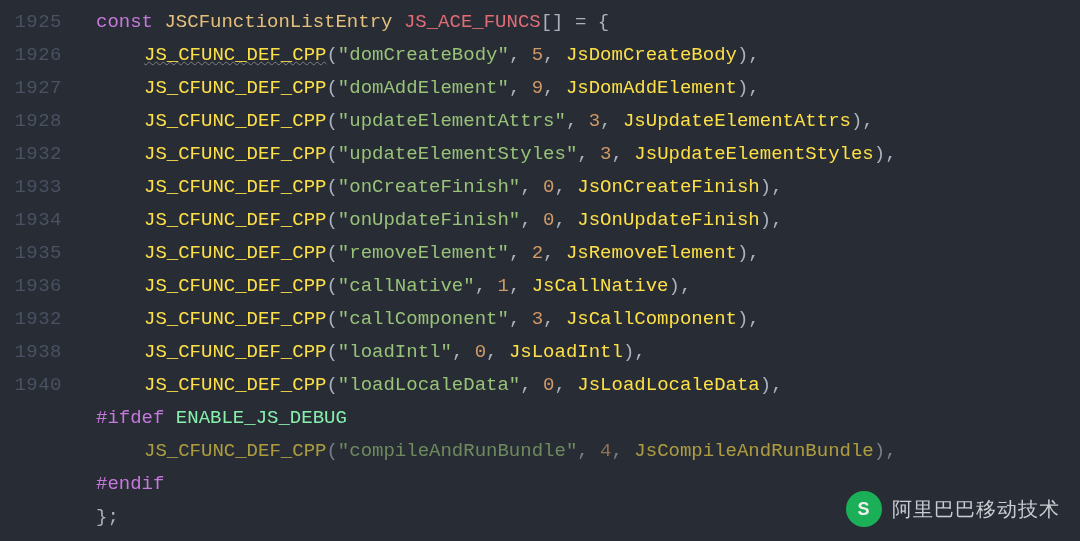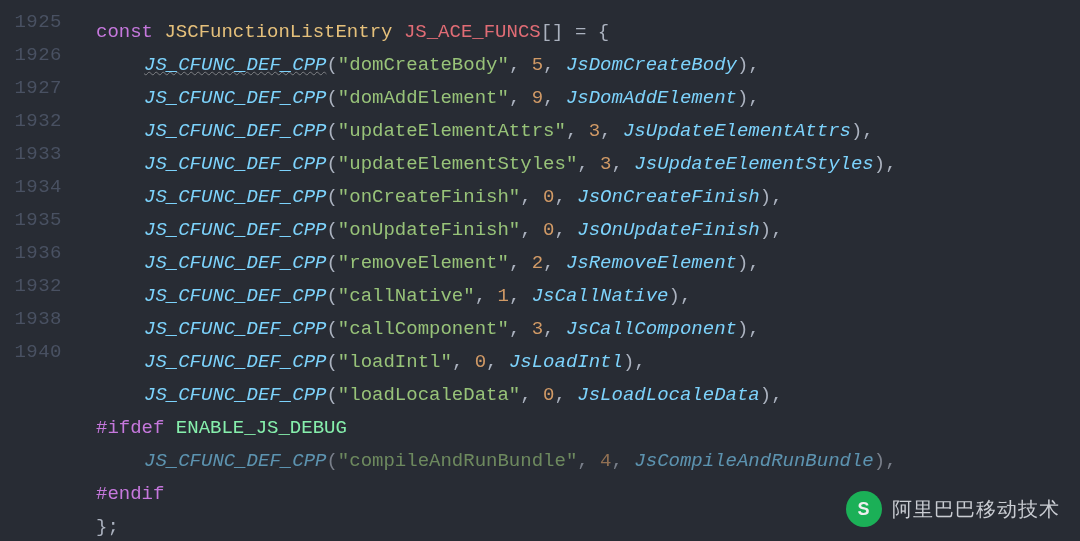--- a/index.html
+++ b/index.html
@@ -27,34 +27,34 @@
     flex: 0 0 auto;
   }
   .gutter div {
     padding-right: 10px;
     height: 33px;
     font-variant-numeric: tabular-nums;
     letter-spacing: 0.5px;
   }
   .code {
     flex: 1 1 auto;
-    padding-top: 16px;
+    padding-top: 6px;
     white-space: pre;
     color: #abb2bf;
   }
   .code .row {
     height: 33px;
   }
   .indent1 { padding-left: 24px; }
   .indent2 { padding-left: 72px; }
 
   .kw   { color: #c678dd; }            
   .type { color: #e5c07b; }            
   .var  { color: #e06c75; }            
-  .func { color: #7dd3fc; font-style: italic; }            
+  .func { color: #fde047; }            
   .str  { color: #98c379; }            
   .num  { color: #d19a66; }            
   .punc { color: #abb2bf; }            
   .macro{ color: #86efac; }            
   .dimrow { opacity: 0.62; }
 
   .wavy {
     text-decoration: underline wavy rgba(200,200,200,0.5);
     text-decoration-thickness: 1px;
   }
@@ -86,20 +86,21 @@
   }
 </style>
 </head>
 <body>
 
 <div class="editor">
   <div class="gutter" id="gutter">
       <div>1925</div>
       <div>1926</div>
       <div>1927</div>
+      <div>1928</div>
       <div>1932</div>
       <div>1933</div>
       <div>1934</div>
       <div>1935</div>
       <div>1936</div>
       <div>1932</div>
       <div>1938</div>
       <div>1940</div>
     </div>
   <div class="code" id="code"><div class="row "><span class="indent1"></span><span class="kw">const</span> <span class="type">JSCFunctionListEntry</span> <span class="var">JS_ACE_FUNCS</span><span class="punc">[]</span> <span class="punc">=</span> <span class="punc">{</span></div><div class="row "><span class="indent2"></span><span class="func wavy">JS_CFUNC_DEF_CPP</span><span class="punc">(</span><span class="str">"domCreateBody"</span><span class="punc">, </span><span class="num">5</span><span class="punc">, </span><span class="func">JsDomCreateBody</span><span class="punc">),</span></div><div class="row "><span class="indent2"></span><span class="func">JS_CFUNC_DEF_CPP</span><span class="punc">(</span><span class="str">"domAddElement"</span><span class="punc">, </span><span class="num">9</span><span class="punc">, </span><span class="func">JsDomAddElement</span><span class="punc">),</span></div><div class="row "><span class="indent2"></span><span class="func">JS_CFUNC_DEF_CPP</span><span class="punc">(</span><span class="str">"updateElementAttrs"</span><span class="punc">, </span><span class="num">3</span><span class="punc">, </span><span class="func">JsUpdateElementAttrs</span><span class="punc">),</span></div><div class="row "><span class="indent2"></span><span class="func">JS_CFUNC_DEF_CPP</span><span class="punc">(</span><span class="str">"updateElementStyles"</span><span class="punc">, </span><span class="num">3</span><span class="punc">, </span><span class="func">JsUpdateElementStyles</span><span class="punc">),</span></div><div class="row "><span class="indent2"></span><span class="func">JS_CFUNC_DEF_CPP</span><span class="punc">(</span><span class="str">"onCreateFinish"</span><span class="punc">, </span><span class="num">0</span><span class="punc">, </span><span class="func">JsOnCreateFinish</span><span class="punc">),</span></div><div class="row "><span class="indent2"></span><span class="func">JS_CFUNC_DEF_CPP</span><span class="punc">(</span><span class="str">"onUpdateFinish"</span><span class="punc">, </span><span class="num">0</span><span class="punc">, </span><span class="func">JsOnUpdateFinish</span><span class="punc">),</span></div><div class="row "><span class="indent2"></span><span class="func">JS_CFUNC_DEF_CPP</span><span class="punc">(</span><span class="str">"removeElement"</span><span class="punc">, </span><span class="num">2</span><span class="punc">, </span><span class="func">JsRemoveElement</span><span class="punc">),</span></div><div class="row "><span class="indent2"></span><span class="func">JS_CFUNC_DEF_CPP</span><span class="punc">(</span><span class="str">"callNative"</span><span class="punc">, </span><span class="num">1</span><span class="punc">, </span><span class="func">JsCallNative</span><span class="punc">),</span></div><div class="row "><span class="indent2"></span><span class="func">JS_CFUNC_DEF_CPP</span><span class="punc">(</span><span class="str">"callComponent"</span><span class="punc">, </span><span class="num">3</span><span class="punc">, </span><span class="func">JsCallComponent</span><span class="punc">),</span></div><div class="row "><span class="indent2"></span><span class="func">JS_CFUNC_DEF_CPP</span><span class="punc">(</span><span class="str">"loadIntl"</span><span class="punc">, </span><span class="num">0</span><span class="punc">, </span><span class="func">JsLoadIntl</span><span class="punc">),</span></div><div class="row "><span class="indent2"></span><span class="func">JS_CFUNC_DEF_CPP</span><span class="punc">(</span><span class="str">"loadLocaleData"</span><span class="punc">, </span><span class="num">0</span><span class="punc">, </span><span class="func">JsLoadLocaleData</span><span class="punc">),</span></div><div class="row "><span class="indent1"></span><span class="kw">#ifdef</span> <span class="macro">ENABLE_JS_DEBUG</span></div><div class="row dimrow"><span class="indent2"></span><span class="func">JS_CFUNC_DEF_CPP</span><span class="punc">(</span><span class="str">"compileAndRunBundle"</span><span class="punc">, </span><span class="num">4</span><span class="punc">, </span><span class="func">JsCompileAndRunBundle</span><span class="punc">),</span></div><div class="row "><span class="indent1"></span><span class="kw">#endif</span></div><div class="row "><span class="indent1"></span><span class="punc">};</span></div></div>

